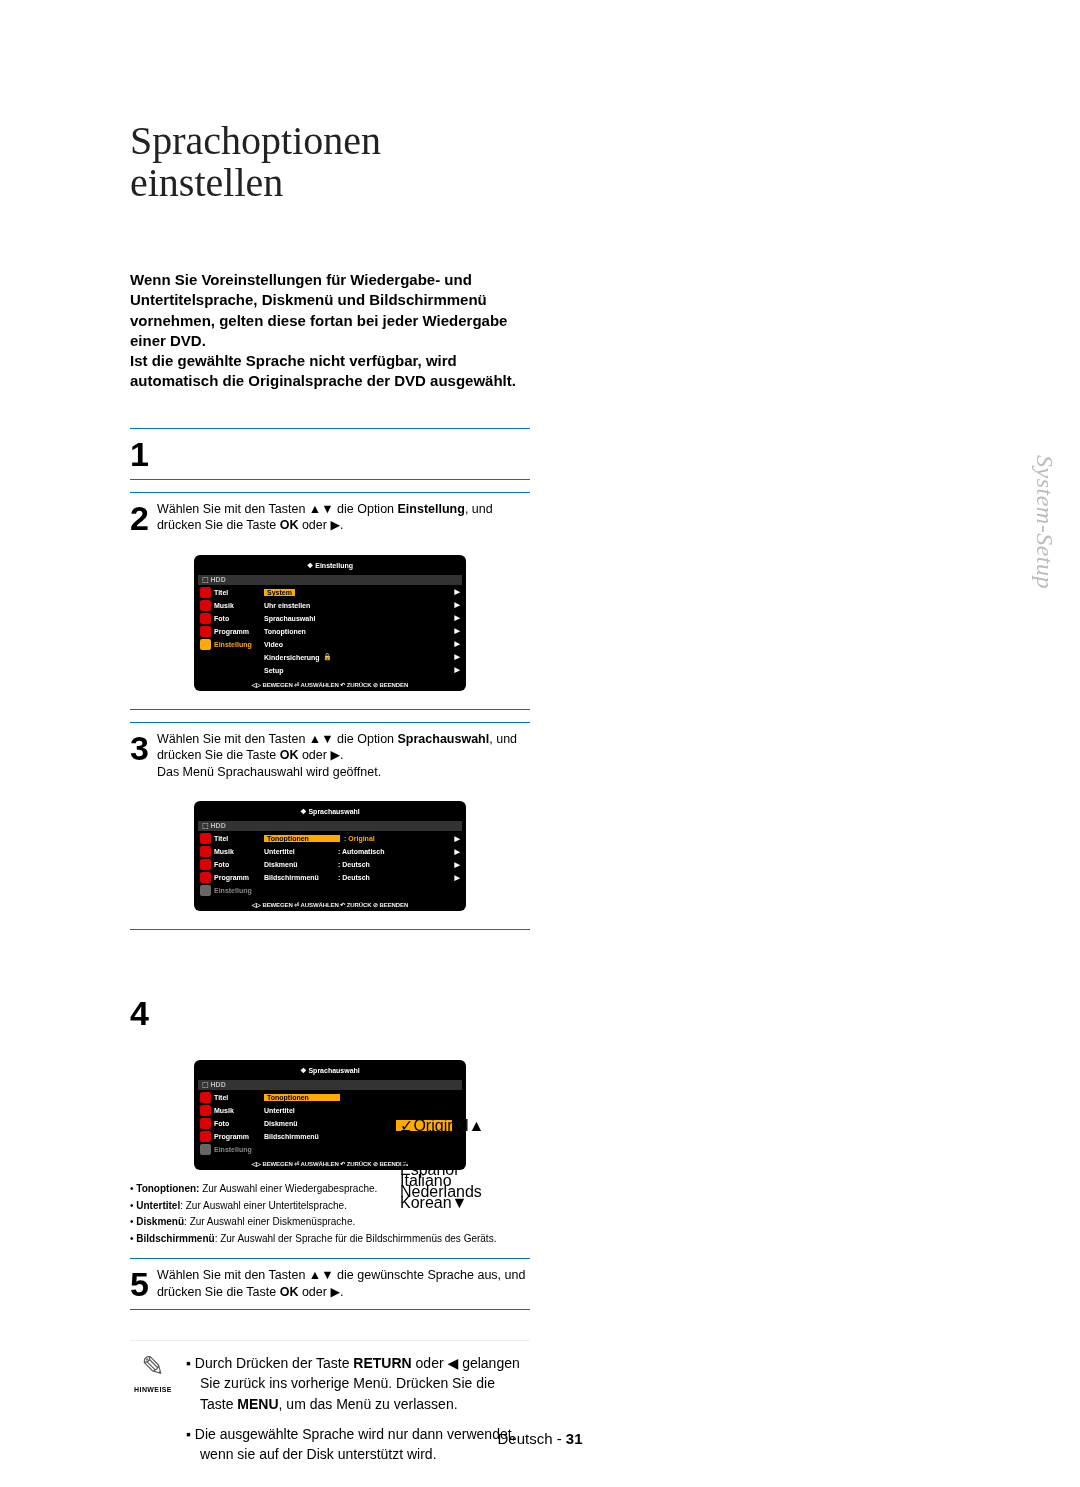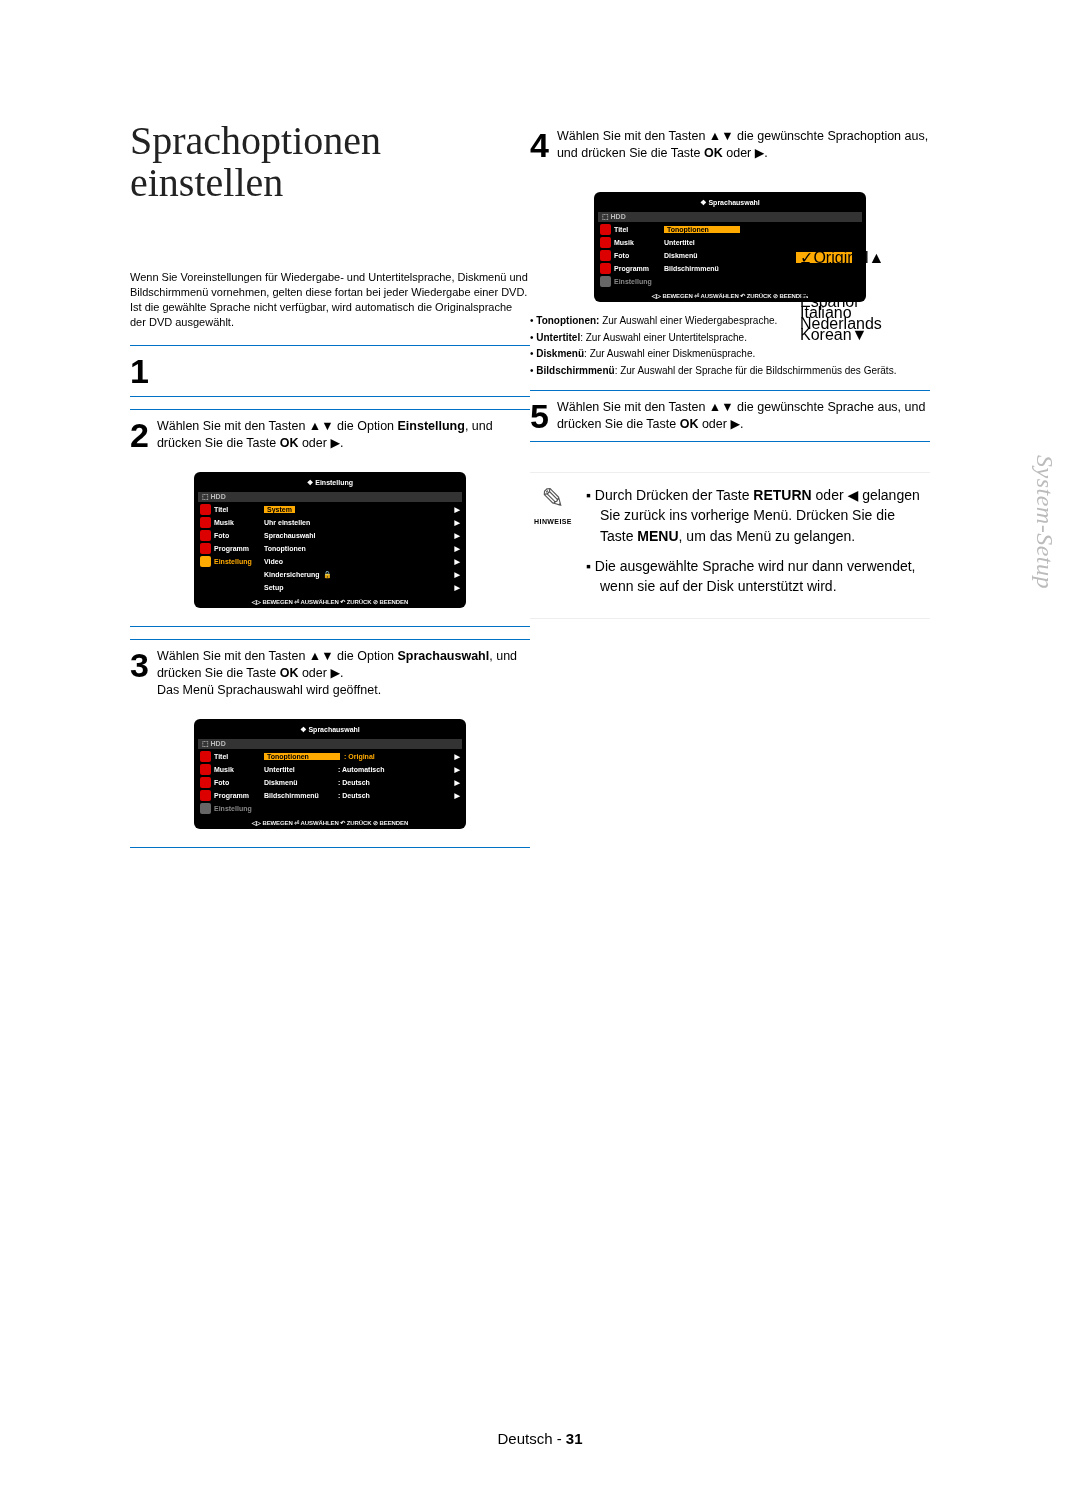--- a/index.html
+++ b/index.html
@@ -12,20 +12,22 @@
   }
   .page {
     position: relative;
     width: 1080px;
     height: 1487px;
     box-sizing: border-box;
     padding: 120px 70px 60px 130px;
   }
   .columns {
     display: flex;
+    gap: 50px;
+    flex-direction: column;
   }
   .col {
     width: 400px;
     position: relative;
   }
   .title-block {
     position: relative;
     height: 140px;
     margin-bottom: 10px;
   }
@@ -38,23 +40,24 @@
   }
   .disc-bg {
     position: absolute;
     right: 30px;
     top: -20px;
     width: 170px;
     height: 170px;
     z-index: -1;
   }
   .intro {
-    font-size: 11px;
+    font-size: 15px;
     line-height: 1.35;
-    margin-bottom: 16px;
+    margin-bottom: 36px;
+    font-weight: bold;
   }
   .step {
     border-top: 1px solid #0072c6;
     padding-top: 8px;
     margin-top: 12px;
     display: flex;
     font-size: 12.5px;
     line-height: 1.35;
   }
   .step-num {
@@ -376,23 +379,20 @@
           </div>
         <div class="osd-footer">◁▷ BEWEGEN   ⏎ AUSWÄHLEN   ↶ ZURÜCK   ⊘ BEENDEN</div>
       </div>
       <div class="sep-below"></div>
     </div>
 
     <div class="col">
 
       <div class="step" style="border-top:none;margin-top:0;">
         <div class="step-num">4</div>
-        <div class="step-body">
-          <span>Wählen Sie mit den Tasten ▲▼ die gewünschte Sprachoption aus, und drücken Sie die Taste </span><b>OK</b><span> oder ▶.</span>
-        </div>
       </div>
 
       <div class="osd-wrap">
         <div class="osd" style="margin-top:30px;">
           <div class="osd-title">Sprachauswahl</div>
           <div class="hdd-bar">⬚ <span>HDD</span></div>
           <div class="osd-row">
               <div class="osd-side">
                 <span class="osd-icon"></span>
                 <span>Titel</span>
@@ -480,21 +480,21 @@
         </div>
       </div>
 
       <div class="hinweis-block">
         <div class="hinweis-left">
           <div class="ico">✎</div>
           <div class="lbl">HINWEISE</div>
         </div>
         <div class="hinweis-list">
           <p>
-            <span>Durch Drücken der Taste </span><b>RETURN</b><span> oder ◀ gelangen Sie zurück ins vorherige Menü. Drücken Sie die Taste </span><b>MENU</b><span>, um das Menü zu gelangen.</span>
+            <span>Durch Drücken der Taste </span><b>RETURN</b><span> oder ◀ gelangen Sie zurück ins vorherige Menü. Drücken Sie die Taste </span><b>MENU</b><span>, um das Menü zu verlassen.</span>
           </p>
           <p>Die ausgewählte Sprache wird nur dann verwendet, wenn sie auf der Disk unterstützt wird.</p>
         </div>
       </div>
     </div>
   </div>
 
   <div class="side-tab">System-Setup</div>
 
   <div class="footer">

